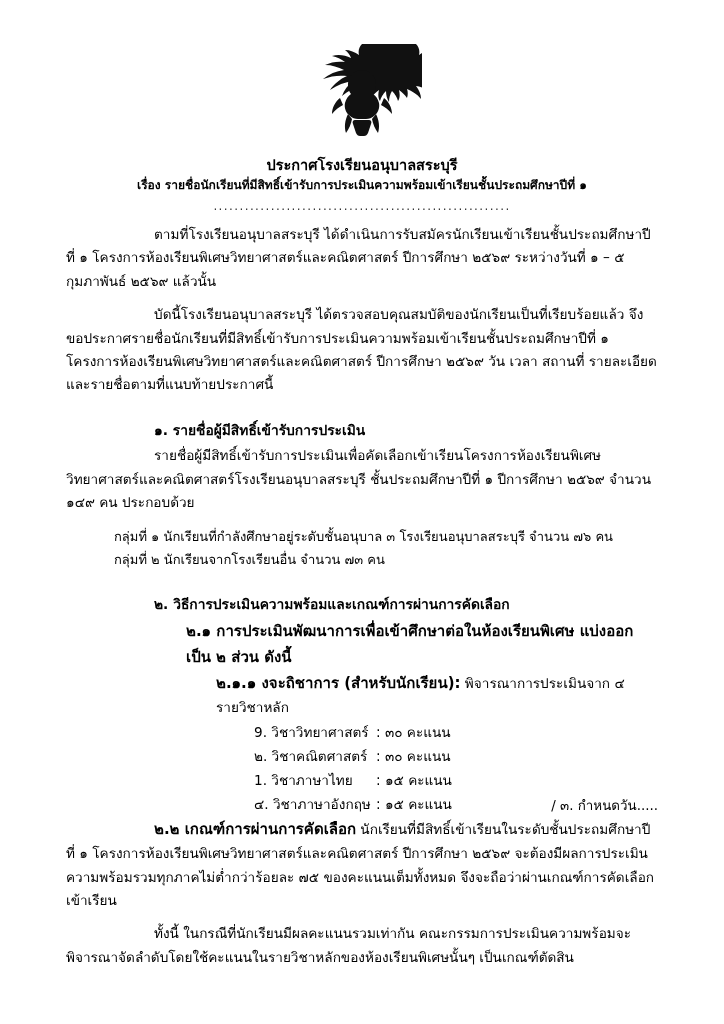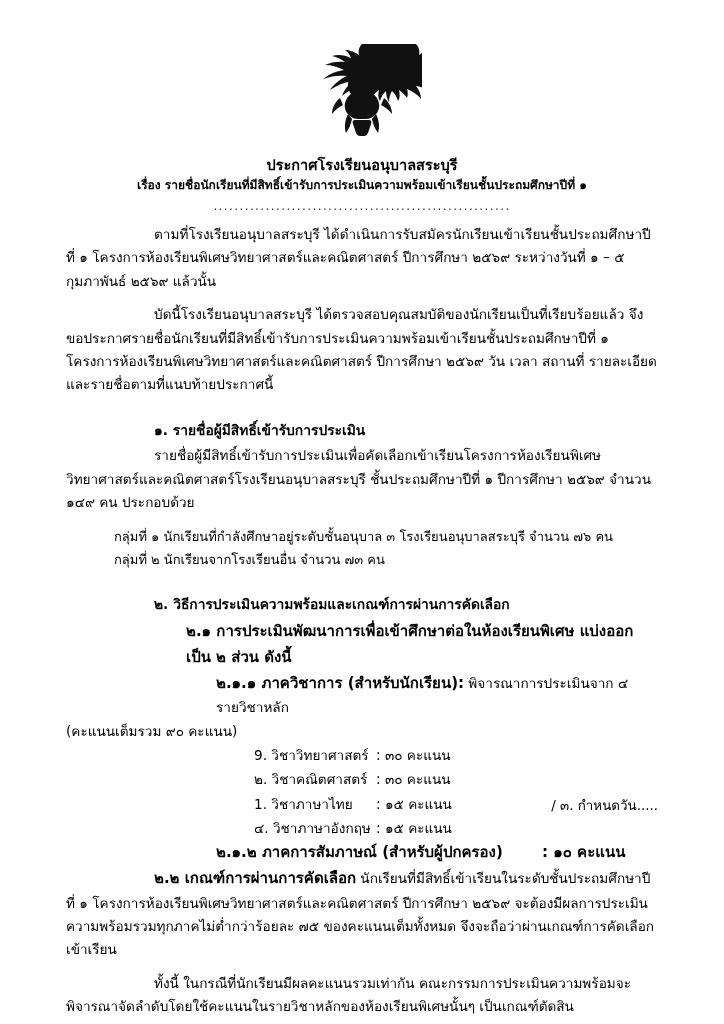--- a/index.html
+++ b/index.html
@@ -145,43 +145,41 @@
     <p class="para" style="margin-top:0;"><span class="indent-lg"></span><span>รายชื่อผู้มีสิทธิ์เข้ารับการประเมินเพื่อคัดเลือกเข้าเรียนโครงการห้องเรียนพิเศษวิทยาศาสตร์และคณิตศาสตร์โรงเรียนอนุบาลสระบุรี  ชั้นประถมศึกษาปีที่ ๑  ปีการศึกษา ๒๕๖๙  จำนวน ๑๔๙  คน  ประกอบด้วย</span></p>
     <div class="group-line">กลุ่มที่ ๑ นักเรียนที่กำลังศึกษาอยู่ระดับชั้นอนุบาล ๓ โรงเรียนอนุบาลสระบุรี  จำนวน  ๗๖  คน</div>
     <div class="group-line">กลุ่มที่ ๒ นักเรียนจากโรงเรียนอื่น จำนวน  ๗๓  คน</div>
   </div>
 
   <div class="blk">
     <div class="section-head" style="padding-left:88px;">๒. วิธีการประเมินความพร้อมและเกณฑ์การผ่านการคัดเลือก</div>
 
     <div class="sub-head" style="padding-left:120px;">๒.๑ การประเมินพัฒนาการเพื่อเข้าศึกษาต่อในห้องเรียนพิเศษ แบ่งออกเป็น ๒ ส่วน ดังนี้</div>
 
-    <div class="body-line" style="padding-left:150px;"><span class="sub-head" style="padding-left:0;display:inline;">๒.๑.๑ ภาควิชาการ (สำหรับนักเรียน):</span><span> พิจารณาการประเมินจาก ๔ รายวิชาหลัก</span></div>
-    <div class="body-line">(คะแนนเต็มรวม ๙๐ คะแนน)</div>
+    <div class="body-line" style="padding-left:150px;"><span class="sub-head" style="padding-left:0;display:inline;">๒.๑.๑ งจะถิชาการ (สำหรับนักเรียน):</span><span> พิจารณาการประเมินจาก ๔ รายวิชาหลัก</span></div>
 
     <ul class="subject-list">
       <li>
           <span class="subject-name">9. วิชาวิทยาศาสตร์</span>
           <span class="subject-score">: ๓๐ คะแนน</span>
         </li>
       <li>
           <span class="subject-name">๒. วิชาคณิตศาสตร์</span>
           <span class="subject-score">: ๓๐ คะแนน</span>
         </li>
       <li>
           <span class="subject-name">1. วิชาภาษาไทย</span>
           <span class="subject-score">: ๑๕ คะแนน</span>
         </li>
       <li>
           <span class="subject-name">๔. วิชาภาษาอังกฤษ</span>
           <span class="subject-score">: ๑๕ คะแนน</span>
         </li>
     </ul>
 
-    <div class="body-line" style="padding-left:150px;"><span class="sub-head" style="display:inline;">๒.๑.๒ ภาคการสัมภาษณ์ (สำหรับผู้ปกครอง)</span><span style="display:inline-block;width:34px;"></span><span class="sub-head" style="display:inline;">  : ๑๐ คะแนน</span></div>
 
     <p class="para" style="margin-top:0;"><span class="indent-lg"></span><span class="sub-head" style="display:inline;">๒.๒ เกณฑ์การผ่านการคัดเลือก</span><span> นักเรียนที่มีสิทธิ์เข้าเรียนในระดับชั้นประถมศึกษาปีที่ ๑ โครงการห้องเรียนพิเศษวิทยาศาสตร์และคณิตศาสตร์ ปีการศึกษา ๒๕๖๙ จะต้องมีผลการประเมินความพร้อมรวมทุกภาคไม่ต่ำกว่าร้อยละ ๗๕ ของคะแนนเต็มทั้งหมด จึงจะถือว่าผ่านเกณฑ์การคัดเลือกเข้าเรียน</span></p>
 
     <p class="para"><span class="indent-lg"></span><span>ทั้งนี้  ในกรณีที่นักเรียนมีผลคะแนนรวมเท่ากัน คณะกรรมการประเมินความพร้อมจะพิจารณาจัดลำดับโดยใช้คะแนนในรายวิชาหลักของห้องเรียนพิเศษนั้นๆ เป็นเกณฑ์ตัดสิน</span></p>
   </div>
 
   <div class="footer-note">/ ๓. กำหนดวัน.....</div>
 
 </div>
 

